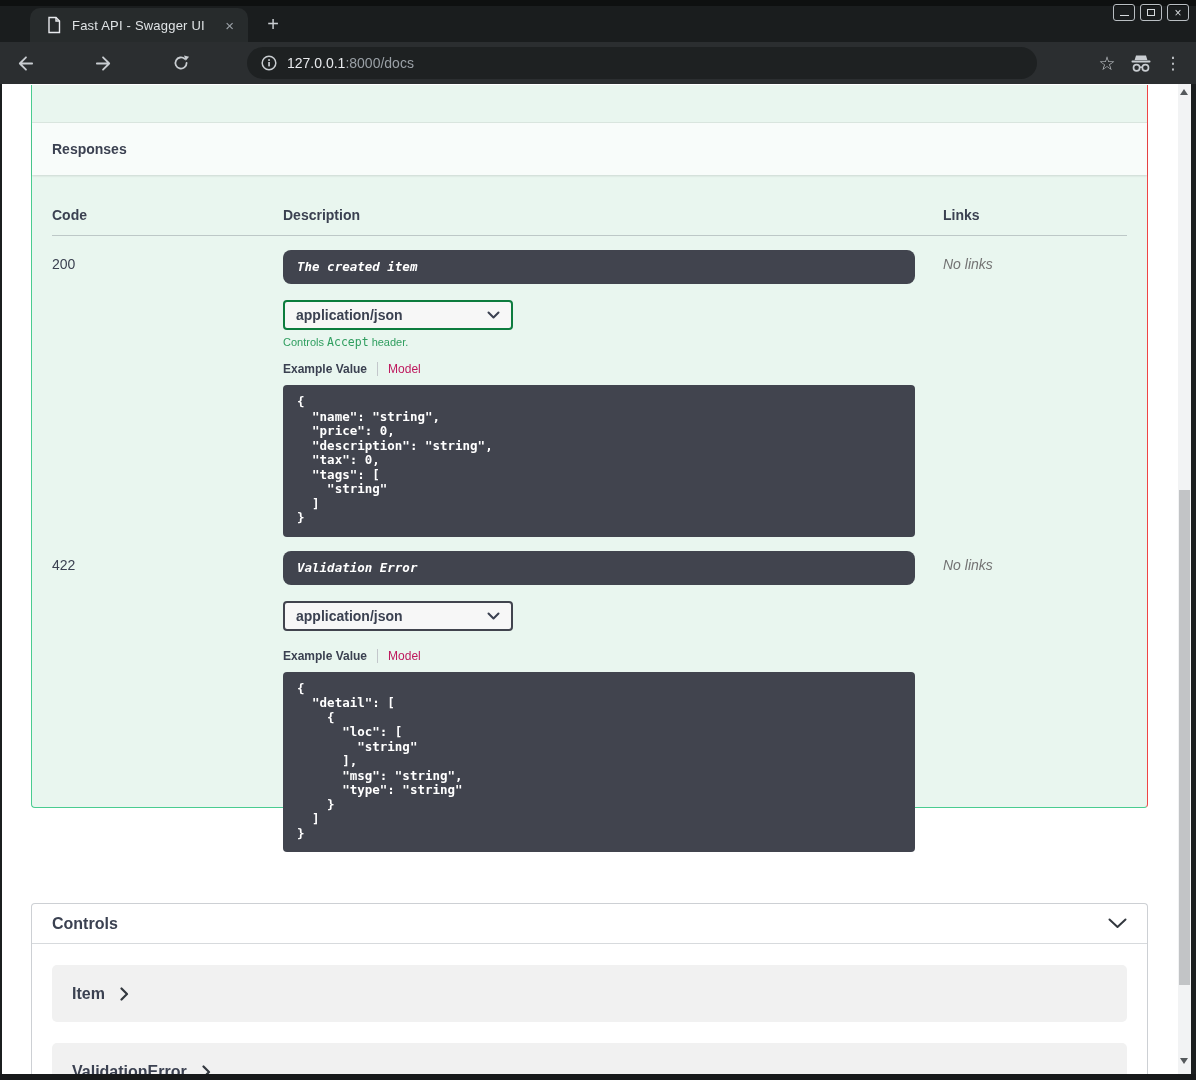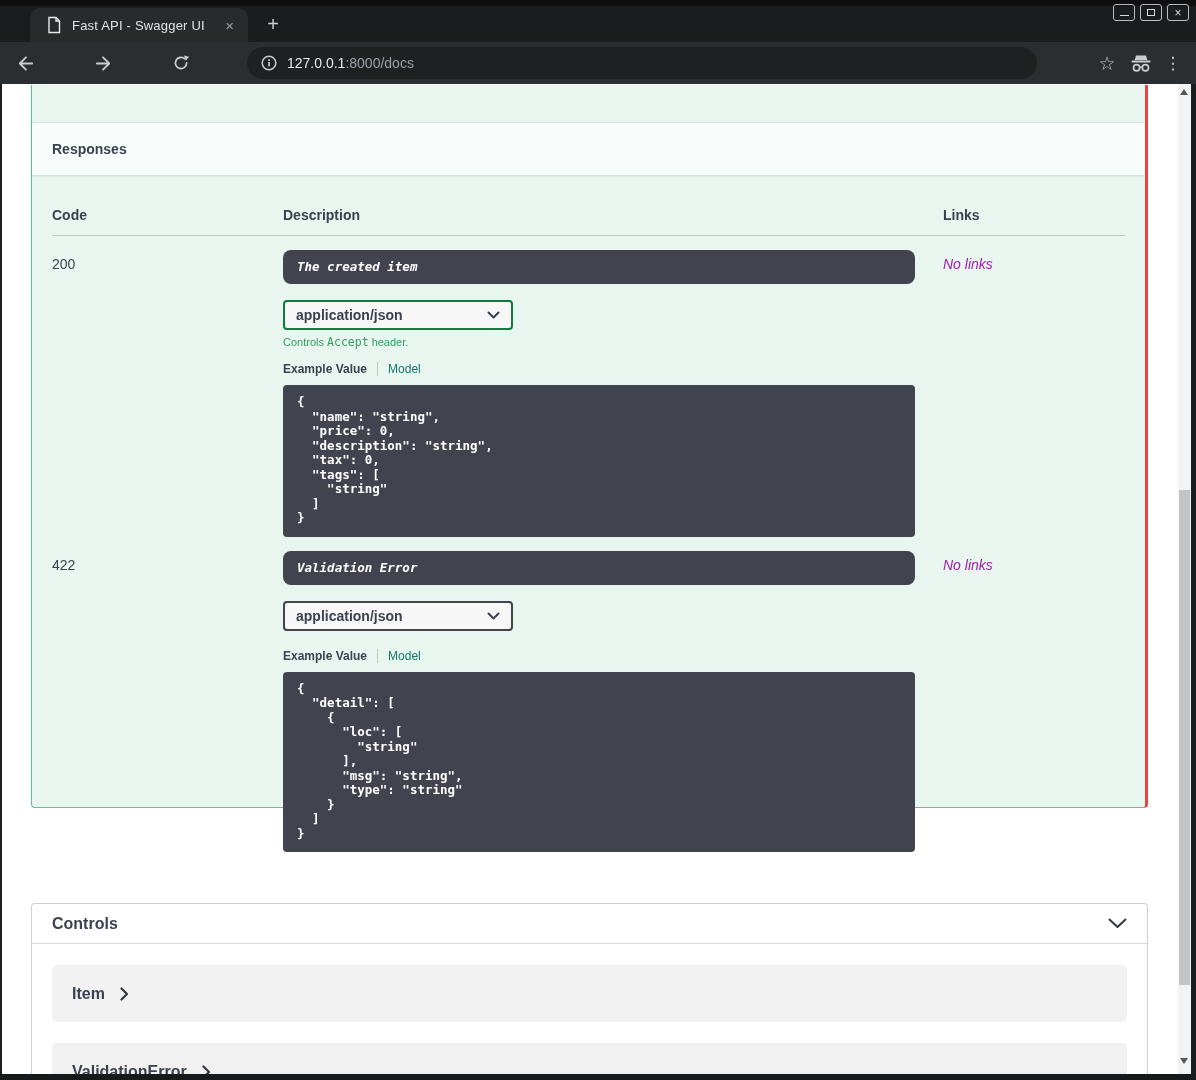--- a/index.html
+++ b/index.html
@@ -50,61 +50,61 @@
   .incog { width:36px; display:flex; justify-content:center; }
   .dots { font-size:17px; color:#c9cdd1; width:28px; text-align:center; letter-spacing:0; }
 
   
   .page { position:absolute; top:84px; left:0; width:1196px; height:996px; background:#fff; overflow:hidden; }
 
   
   .responses {
     position:absolute; left:31px; top:1px; width:1117px; height:723px;
     background:#e9f6ef;
-    border-left:1px solid #49cc90; border-right:3px solid #ef4444; border-bottom:1px solid #49cc90;
+    border-left:1px solid #49cc90; border-right:1px solid #ef4444; border-bottom:1px solid #49cc90;
     border-radius:0 0 4px 4px;
   }
   .sec-header {
     position:absolute; top:38px; left:0; right:0; height:52px;
     background:#f8fcfa;
     box-shadow:0 1px 2px rgba(0,0,0,.12), 0 -1px 0 rgba(0,0,0,.06);
     display:flex; align-items:center; padding:0 20px;
   }
   .sec-header h4 { font-size:14px; font-weight:bold; color:#3b4151; }
 
   .resp-table { position:absolute; top:90px; left:20px; right:20px; }
   .t-head, .t-row { display:grid; grid-template-columns:231px 660px 1fr; }
   .t-head {
     padding:32px 0 12px 0; font-size:14px; font-weight:bold; color:#3b4151;
     border-bottom:1px solid rgba(59,65,81,.25);
   }
   .t-row { padding-top:14px; font-size:14px; color:#3b4151; }
   .code-cell { padding-top:6px; }
-  .links-cell { padding-top:6px; font-style:italic; color:#a21caf; }
+  .links-cell { padding-top:6px; font-style:italic; color:#737373; }
 
   .desc-box {
     width:632px; height:34px; background:#41444e; border-radius:8px;
     color:#fff; font-family:"DejaVu Sans Mono", monospace; font-style:italic; font-weight:bold;
     font-size:12.5px; line-height:34px; padding-left:14px;
   }
   .media-select {
     margin-top:16px; width:230px; height:30px; background:#f7f7f7;
     border:2px solid #41444e; border-radius:4px;
     display:flex; align-items:center; justify-content:space-between;
     padding:0 11px; font-weight:bold; font-size:14px; color:#3b4151; cursor:default;
   }
   .media-select.accept { border-color:#0d7c3e; }
   .accept-note { margin-top:5px; font-size:11px; color:#2f9e5f; }
   .accept-note .mono { font-family:"DejaVu Sans Mono", monospace; font-size:11.5px; }
   .mtabs { display:flex; align-items:flex-end; font-size:12px; }
   .mtabs.after-note { margin-top:13px; }
   .mtabs.after-select { margin-top:18px; }
   .tab-ex { font-weight:bold; color:#3b4151; }
   .tab-div { width:1px; height:14px; background:#c3c7cb; margin:0 10px; }
-  .tab-model { color:#0f766e; }
+  .tab-model { color:#be185d; }
   .json-box {
     margin-top:9px; width:632px; background:#41444e; border-radius:4px;
     padding:10px 14px 11px 14px; color:#fff;
     font-family:"DejaVu Sans Mono", monospace; font-size:12.5px; font-weight:bold;
     line-height:14.5px; white-space:pre;
   }
 
   
   .schemas {
     position:absolute; left:31px; top:819px; width:1117px; height:177px;

